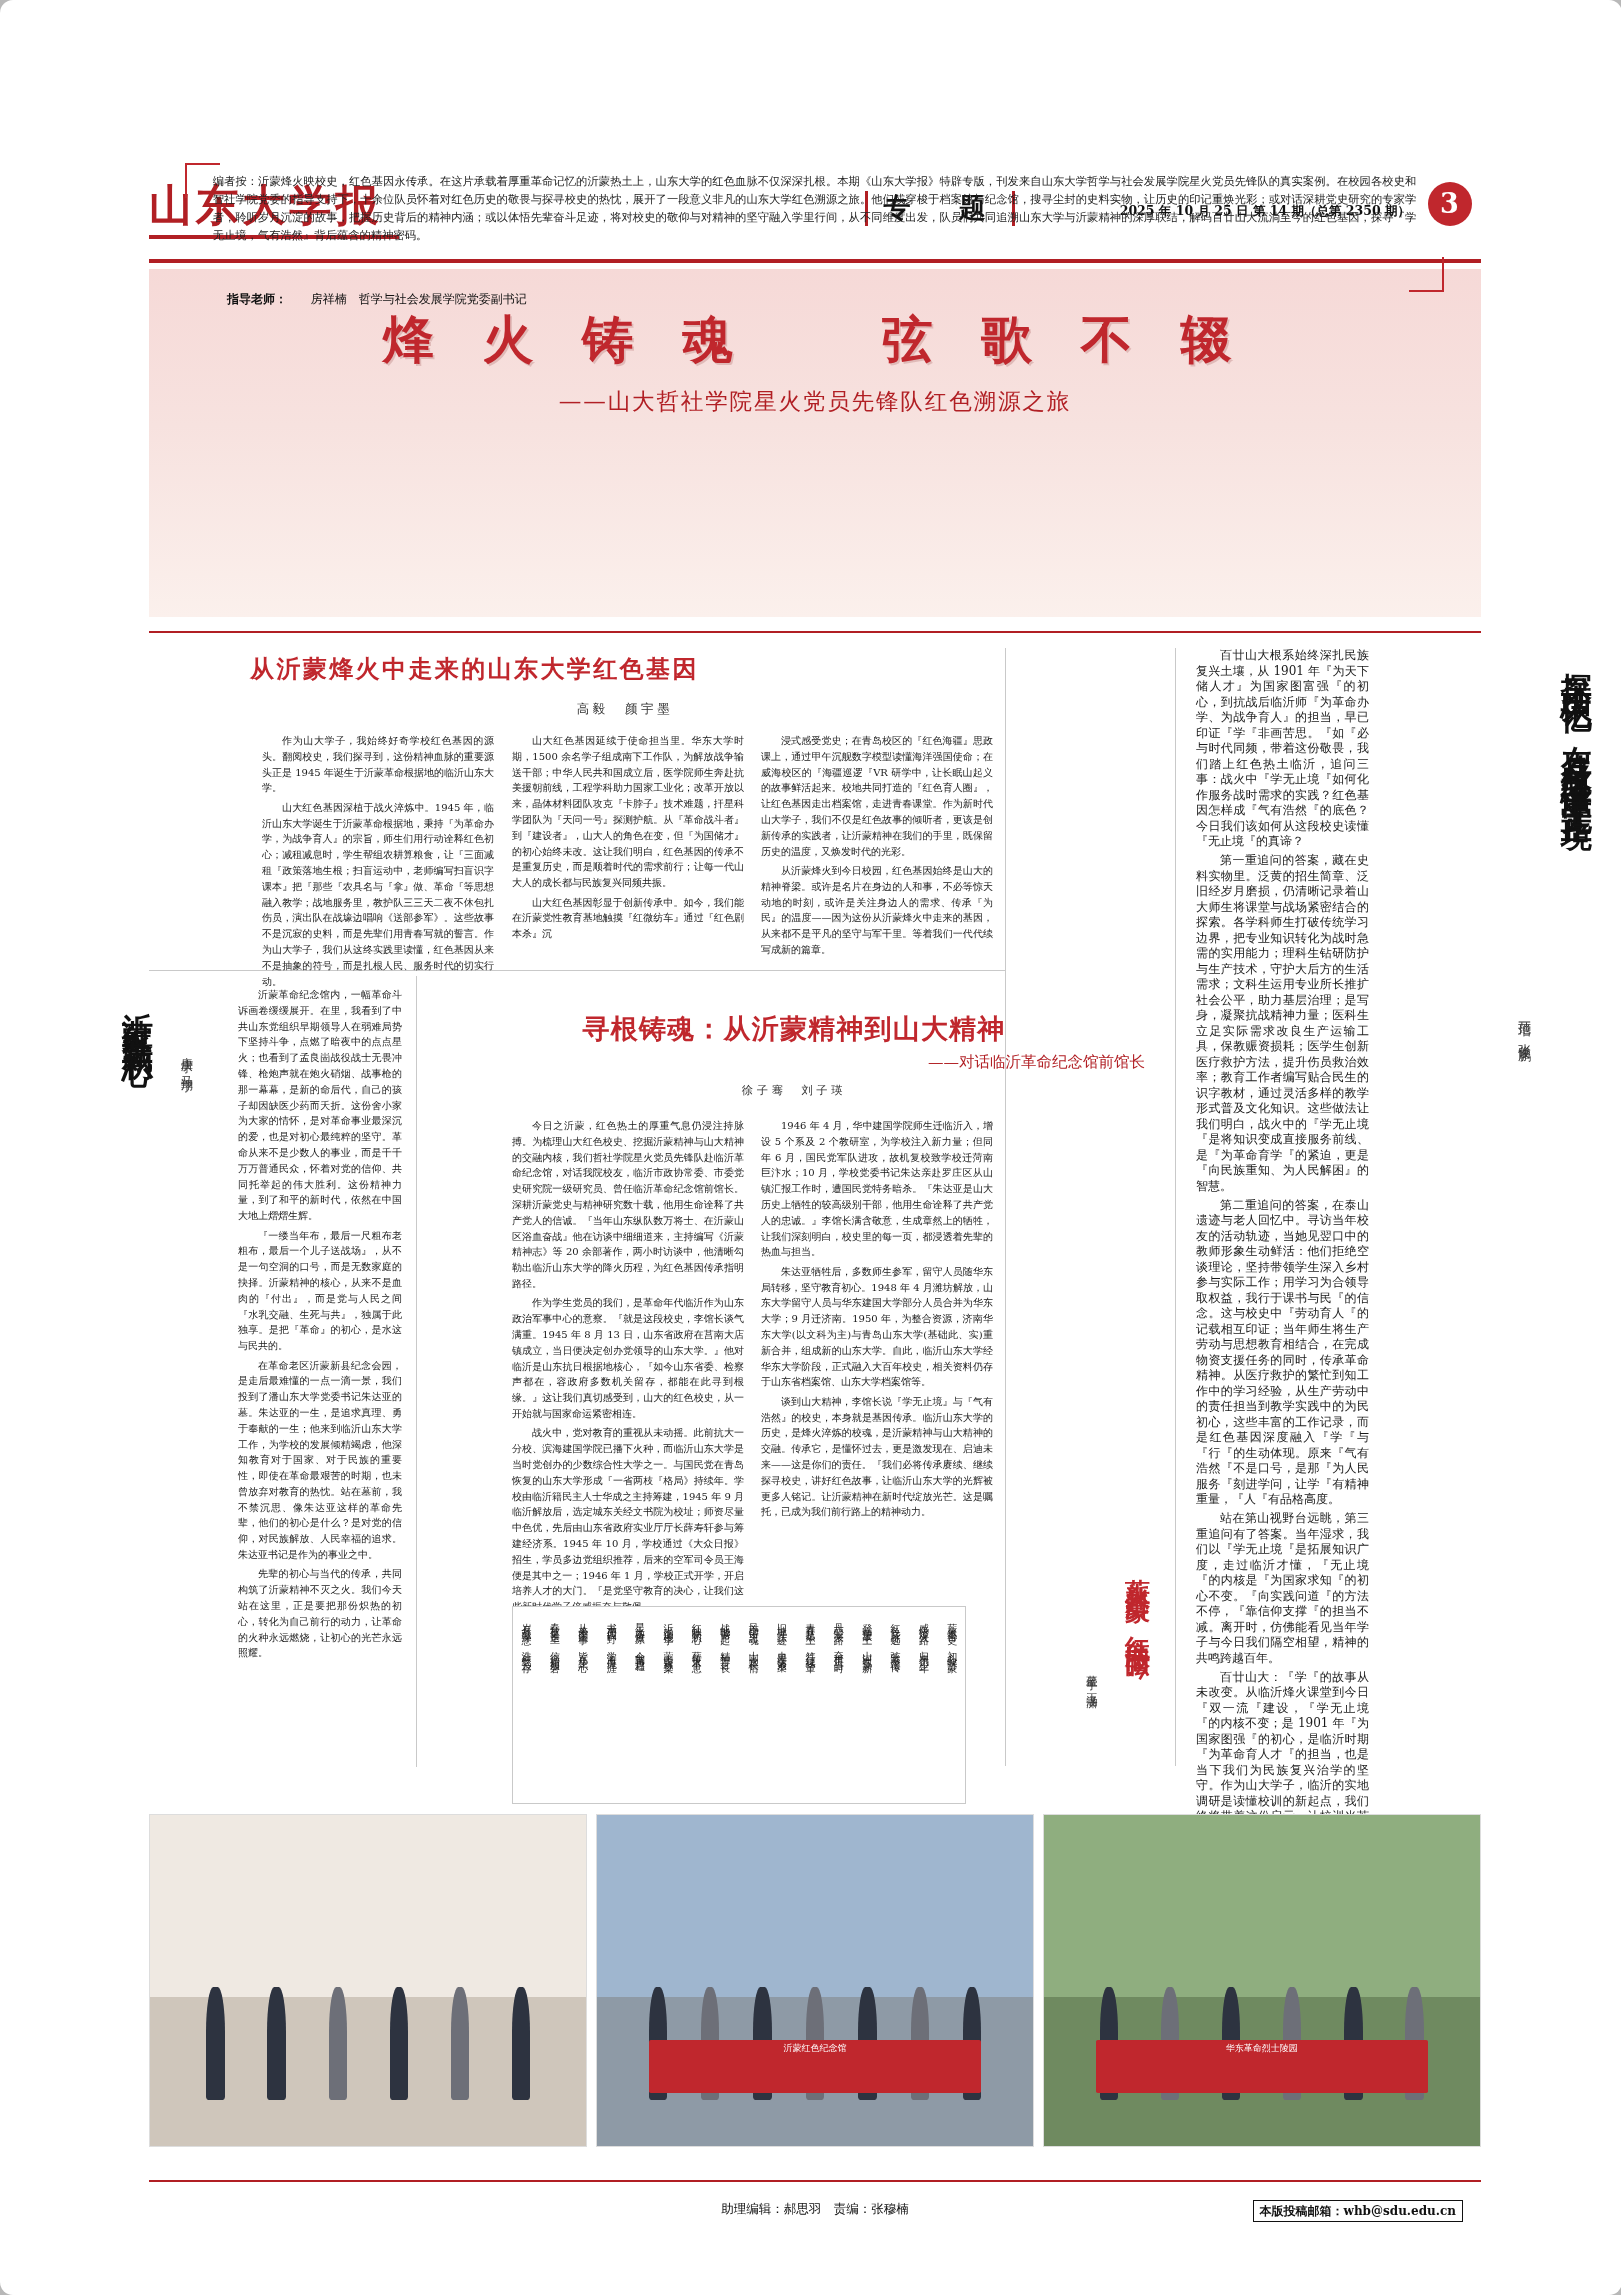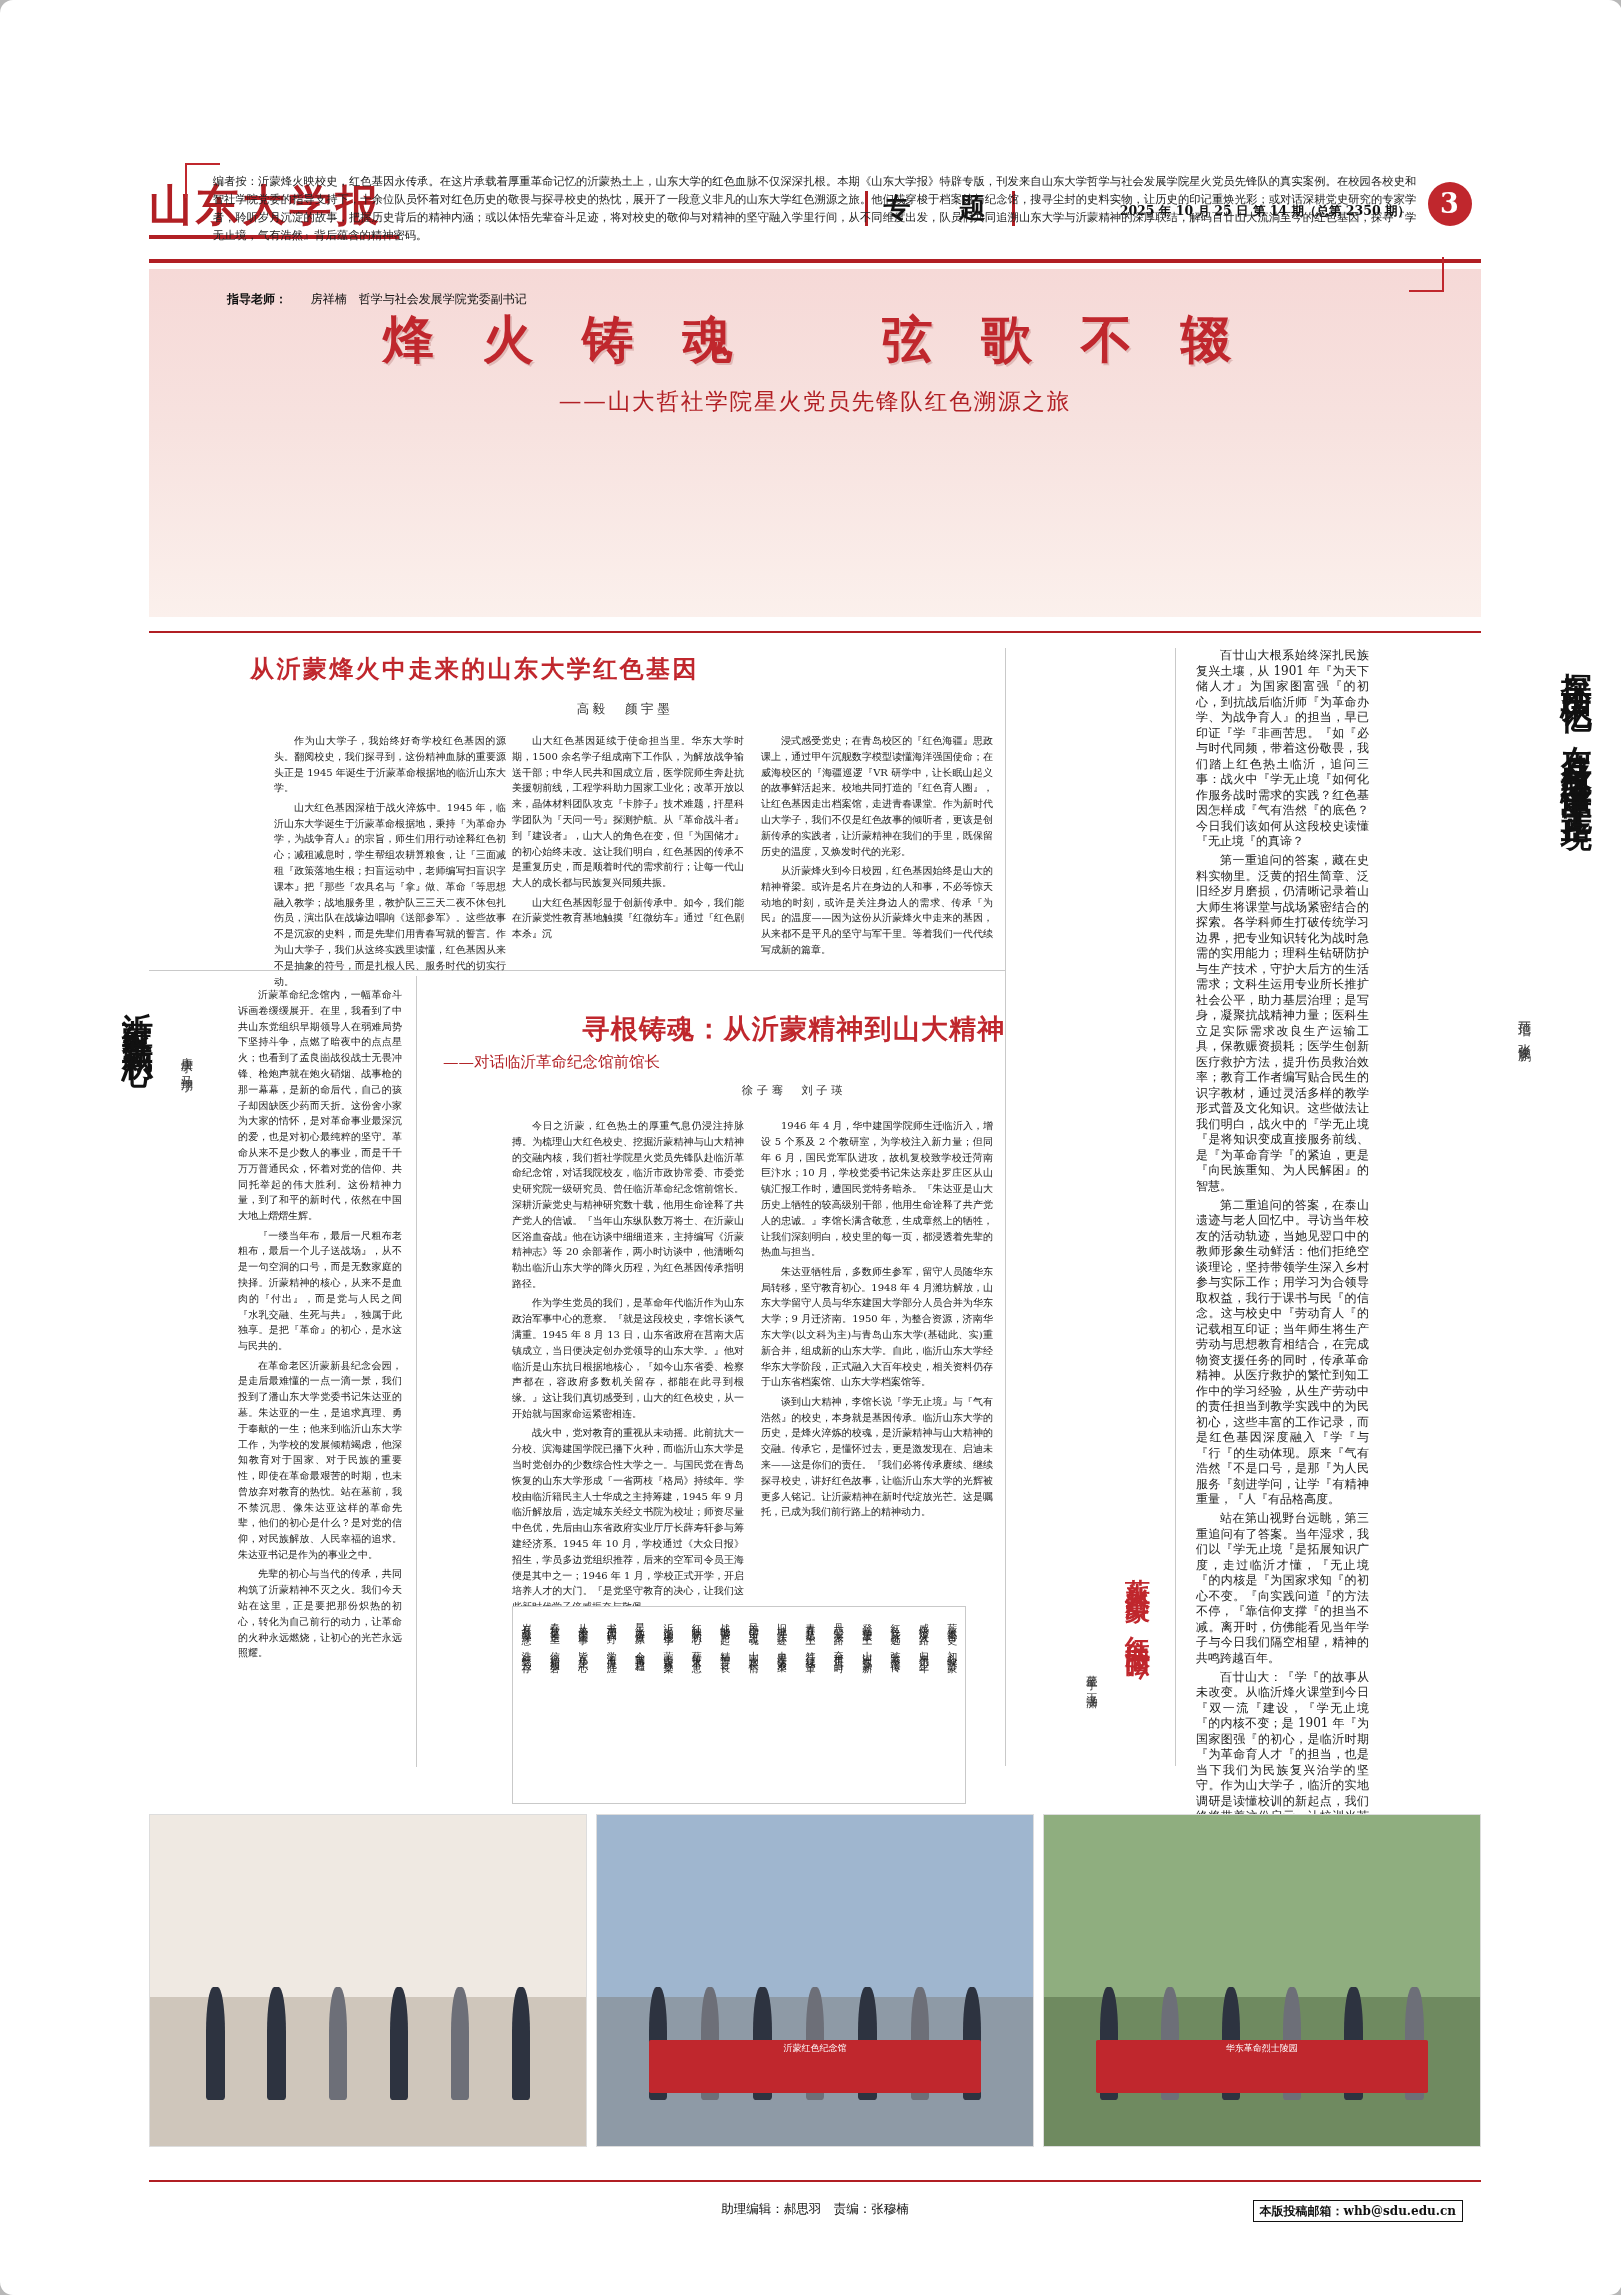--- a/index.html
+++ b/index.html
@@ -66,21 +66,21 @@
   .right-body{position:absolute;left:1196px;top:648px;width:173px;font-size:12px;line-height:15.5px;
       font-family:"DejaVu Serif","Liberation Serif",serif;text-align:justify;color:#1a1a1a;}
   .right-body p{margin:0 0 3.6px 0;text-indent:2em;}
 
   .vtitle-main{position:absolute;right:24px;top:648px;height:535px;font-size:31px;letter-spacing:6px;}
   .vtitle-sub{position:absolute;right:89px;top:1011px;height:250px;font-size:13px;letter-spacing:2.4px;color:#333;}
 
   
   .headline2{position:absolute;left:443px;top:1011px;width:702px;text-align:center;
       font-family:"DejaVu Serif","Liberation Serif",serif;font-weight:bold;font-size:27px;color:#c0272d;letter-spacing:1.2px;}
-  .byline2{position:absolute;left:443px;top:1052px;width:702px;text-align:left;font-size:15.5px;color:#b11f24;
+  .byline2{position:absolute;left:443px;top:1052px;width:702px;text-align:right;font-size:15.5px;color:#b11f24;
       font-family:"DejaVu Serif","Liberation Serif",serif;}
   .byline2b{position:absolute;left:443px;top:1083px;width:702px;text-align:center;font-size:11.3px;color:#333;
       font-family:"DejaVu Serif","Liberation Serif",serif;letter-spacing:3.6px;}
 
   
   .vtitle-left{position:absolute;left:117px;top:987px;height:381px;font-size:31px;letter-spacing:7.1px;}
   .vauthor-left{position:absolute;left:178px;top:1047px;height:155px;font-size:12px;letter-spacing:1.8px;color:#333;
       font-family:"DejaVu Serif","Liberation Serif",serif;}
 
   
@@ -153,21 +153,21 @@
   <div class="rule-thin"></div>
 
   <div class="col-rule" style="left:1005px;top:648px;height:1118px;"></div>
   <div class="col-rule" style="left:1175px;top:648px;height:1118px;"></div>
   <div class="col-rule" style="left:416px;top:976px;height:791px;"></div>
   <div class="col-rule" style="left:149px;top:970px;width:857px;height:0.6px;"></div>
 
   <div class="headline1">从沂蒙烽火中走来的山东大学红色基因</div>
   <div class="byline1">高毅　颜宇墨</div>
 
-  <div class="body-col" style="left:262px;top:733px;width:232px;height:220px;margin-left:12px;">
+  <div class="body-col" style="left:262px;top:733px;width:232px;height:220px;">
     <p>作为山大学子，我始终好奇学校红色基因的源头。翻阅校史，我们探寻到，这份精神血脉的重要源头正是 1945 年诞生于沂蒙革命根据地的临沂山东大学。</p>
     <p>山大红色基因深植于战火淬炼中。1945 年，临沂山东大学诞生于沂蒙革命根据地，秉持『为革命办学，为战争育人』的宗旨，师生们用行动诠释红色初心；减租减息时，学生帮组农耕算粮食，让『三面减租『政策落地生根；扫盲运动中，老师编写扫盲识字课本』把『那些『农具名与『拿』做、革命『等思想融入教学；战地服务里，教护队三三天二夜不休包扎伤员，演出队在战壕边唱响《送部参军》。这些故事不是沉寂的史料，而是先辈们用青春写就的誓言。作为山大学子，我们从这终实践里读懂，红色基因从来不是抽象的符号，而是扎根人民、服务时代的切实行动。</p>
   </div>
   <div class="body-col" style="left:512px;top:733px;width:232px;height:220px;">
     <p>山大红色基因延续于使命担当里。华东大学时期，1500 余名学子组成南下工作队，为解放战争输送干部；中华人民共和国成立后，医学院师生奔赴抗美援朝前线，工程学科助力国家工业化；改革开放以来，晶体材料团队攻克『卡脖子』技术难题，扞星科学团队为『天问一号』探测护航。从『革命战斗者』到『建设者』，山大人的角色在变，但『为国储才』的初心始终未改。这让我们明白，红色基因的传承不是重复历史，而是顺着时代的需求前行；让每一代山大人的成长都与民族复兴同频共振。</p>
     <p>山大红色基因彰显于创新传承中。如今，我们能在沂蒙党性教育基地触摸『红微纺车』通过『红色剧本杀』沉</p>
   </div>
   <div class="body-col" style="left:761px;top:733px;width:232px;height:220px;">
     <p>浸式感受党史；在青岛校区的『红色海疆』思政课上，通过甲午沉舰数字模型读懂海洋强国使命；在威海校区的『海疆巡逻『VR 研学中，让长眠山起义的故事鲜活起来。校地共同打造的『红色育人圈』，让红色基因走出档案馆，走进青春课堂。作为新时代山大学子，我们不仅是红色故事的倾听者，更该是创新传承的实践者，让沂蒙精神在我们的手里，既保留历史的温度，又焕发时代的光彩。</p>
     <p>从沂蒙烽火到今日校园，红色基因始终是山大的精神脊梁。或许是名片在身边的人和事，不必等惊天动地的时刻，或许是关注身边人的需求、传承『为民』的温度——因为这份从沂蒙烽火中走来的基因，从来都不是平凡的坚守与军干里。等着我们一代代续写成新的篇章。</p>

